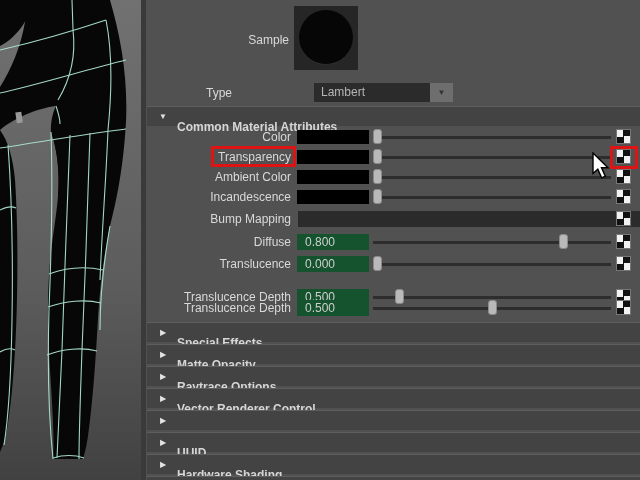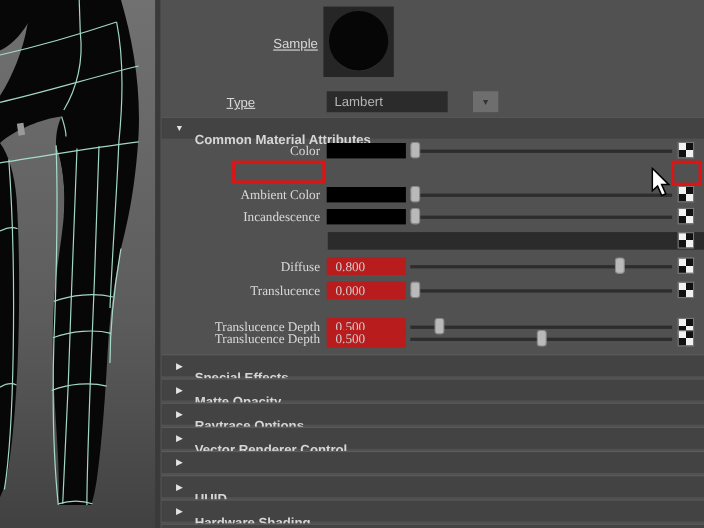--- a/index.html
+++ b/index.html
@@ -10,54 +10,54 @@
   }
   
   #viewport{position:absolute;left:0;top:0;width:145px;height:480px;}
   #splitter{position:absolute;left:141px;top:0;width:5px;height:480px;background:#3a3a3a;}
   
   #panel{position:absolute;left:146px;top:0;width:494px;height:480px;background:#515151;}
   .row-label{
     position:absolute;left:0px;width:145px;text-align:right;
     color:#d9d9d9;line-height:18px;white-space:nowrap;
   }
-  .top-label{position:absolute;color:#d9d9d9;text-align:right;width:140px;left:3px;text-decoration:underline;}
+  .top-label{position:absolute;color:#d9d9d9;text-align:right;width:140px;left:3px;}
   #sample-swatch{
     position:absolute;left:148px;top:6px;width:64px;height:64px;
     background:#262626;
   }
   #sample-circle{
     position:absolute;left:5px;top:4px;width:54px;height:54px;border-radius:50%;
     background:#060606;border-bottom:1px solid #303030;
   }
   #type-field{
-    position:absolute;left:151px;top:83px;width:110px;height:19px;
+    position:absolute;left:168px;top:83px;width:131px;height:19px;
     background:#2b2b2b;color:#b5b5b5;line-height:19px;padding-left:7px;
     box-sizing:border-box;
   }
   #type-dropdown-btn{
     position:absolute;left:284px;top:83px;width:23px;height:19px;
     background:#6e6e6e;color:#333;font-size:8px;text-align:center;line-height:19px;
   }
   .section-bar{
     position:absolute;left:1px;width:493px;height:20px;
     background:#434343;border-top:1px solid #5e5e5e;box-sizing:border-box;
     color:#d6d6d6;font-weight:bold;
   }
   .section-bar .tri{
     position:absolute;left:9px;top:0px;width:14px;height:19px;
     color:#e3e3e3;font-size:8px;line-height:19px;font-weight:normal;text-align:center;
   }
   .section-bar .sec-label{position:absolute;left:30px;top:0;line-height:19px;margin-top:11px;}
-  .attr-row{position:absolute;left:0;width:494px;height:18px;font-family:Liberation Serif, serif;}
+  .attr-row{position:absolute;left:0;width:494px;height:18px;}
   .swatch{
     position:absolute;left:151px;top:2px;width:72px;height:14px;background:#000;
   }
   .num-field{
-    position:absolute;left:151px;top:1px;width:72px;height:16px;background:#b91c1c;
+    position:absolute;left:151px;top:1px;width:72px;height:16px;background:#14532d;
     color:#cfcfcf;line-height:16px;padding-left:8px;box-sizing:border-box;
   }
   .text-field{
     position:absolute;left:152px;top:1px;width:460px;height:16px;background:#2b2b2b;
   }
   .slider{position:absolute;left:227px;top:0;width:238px;height:18px;}
   .slider .track{
     position:absolute;left:0;right:0;top:8px;height:3px;background:#2d2d2d;
   }
   .slider .handle{
@@ -145,20 +145,29 @@
     <div class="attr-row" style="top:128px;">
       <div class="row-label">Color</div>
       <div class="swatch"></div>
       <div class="slider">
         <div class="track"></div>
         <div class="handle" style="left: calc(1.5% - 4px);"></div>
       </div>
       <div class="map-btn"></div>
     </div>
 
+    <div class="attr-row" style="top:148px;">
+      <div class="row-label">Transparency</div>
+      <div class="swatch"></div>
+      <div class="slider">
+        <div class="track"></div>
+        <div class="handle" style="left: calc(1.5% - 4px);"></div>
+      </div>
+      <div class="map-btn"></div>
+    </div>
 
     <div class="attr-row" style="top:188px;">
       <div class="row-label">Incandescence</div>
       <div class="swatch"></div>
       <div class="slider">
         <div class="track"></div>
         <div class="handle" style="left: calc(1.5% - 4px);"></div>
       </div>
       <div class="map-btn"></div>
     </div>
@@ -167,20 +176,21 @@
       <div class="row-label">Ambient Color</div>
       <div class="swatch"></div>
       <div class="slider">
         <div class="track"></div>
         <div class="handle" style="left: calc(1.5% - 4px);"></div>
       </div>
       <div class="map-btn"></div>
     </div>
 
     <div class="attr-row" style="top:210px;">
+      <div class="row-label">Bump Mapping</div>
       <div class="text-field"></div>
       <div class="map-btn"></div>
     </div>
 
     <div class="attr-row" style="top:233px;">
       <div class="row-label">Diffuse</div>
       <div class="num-field">0.800</div>
       <div class="slider">
         <div class="track"></div>
         <div class="handle" style="left: calc(80% - 4px);"></div>

